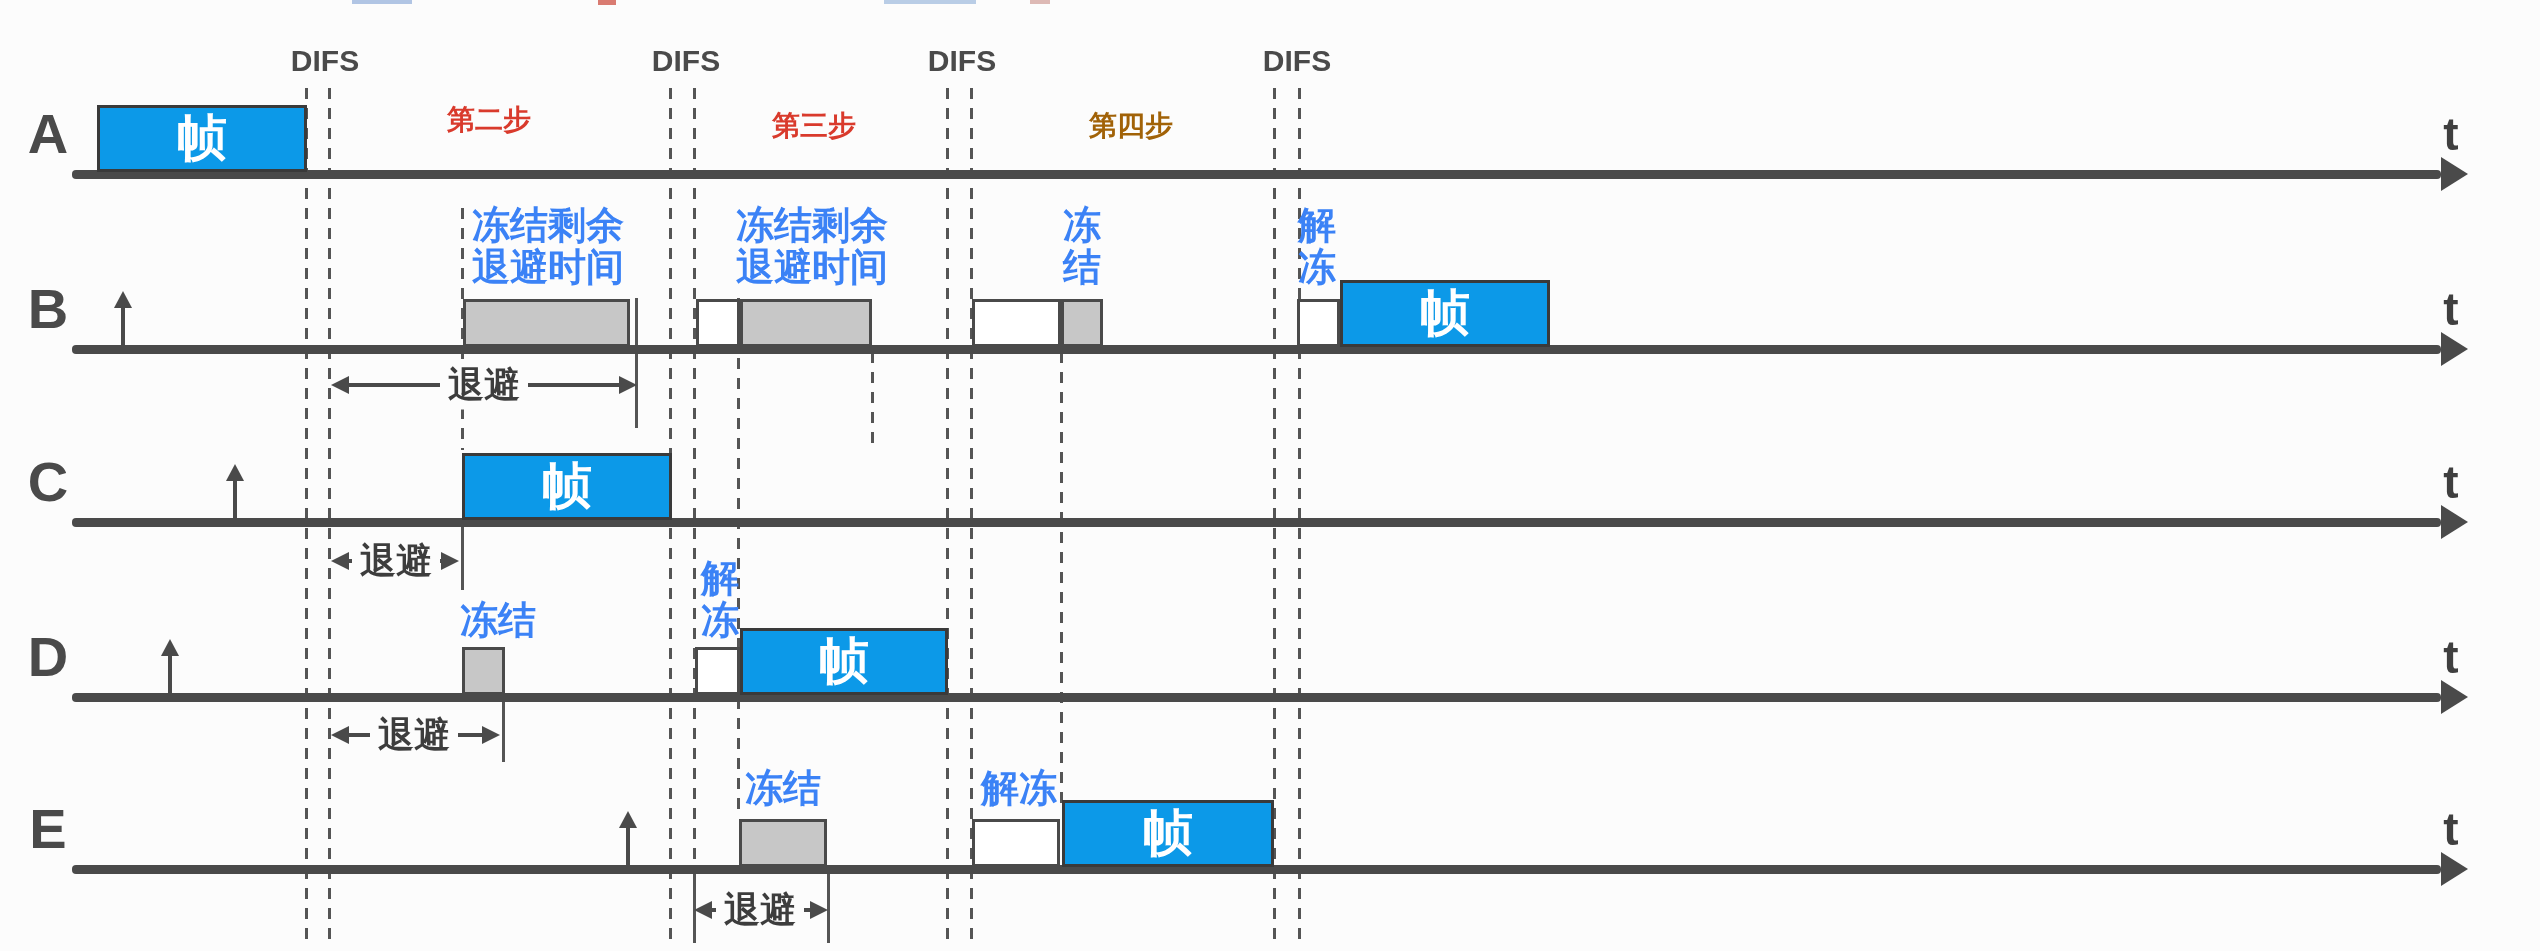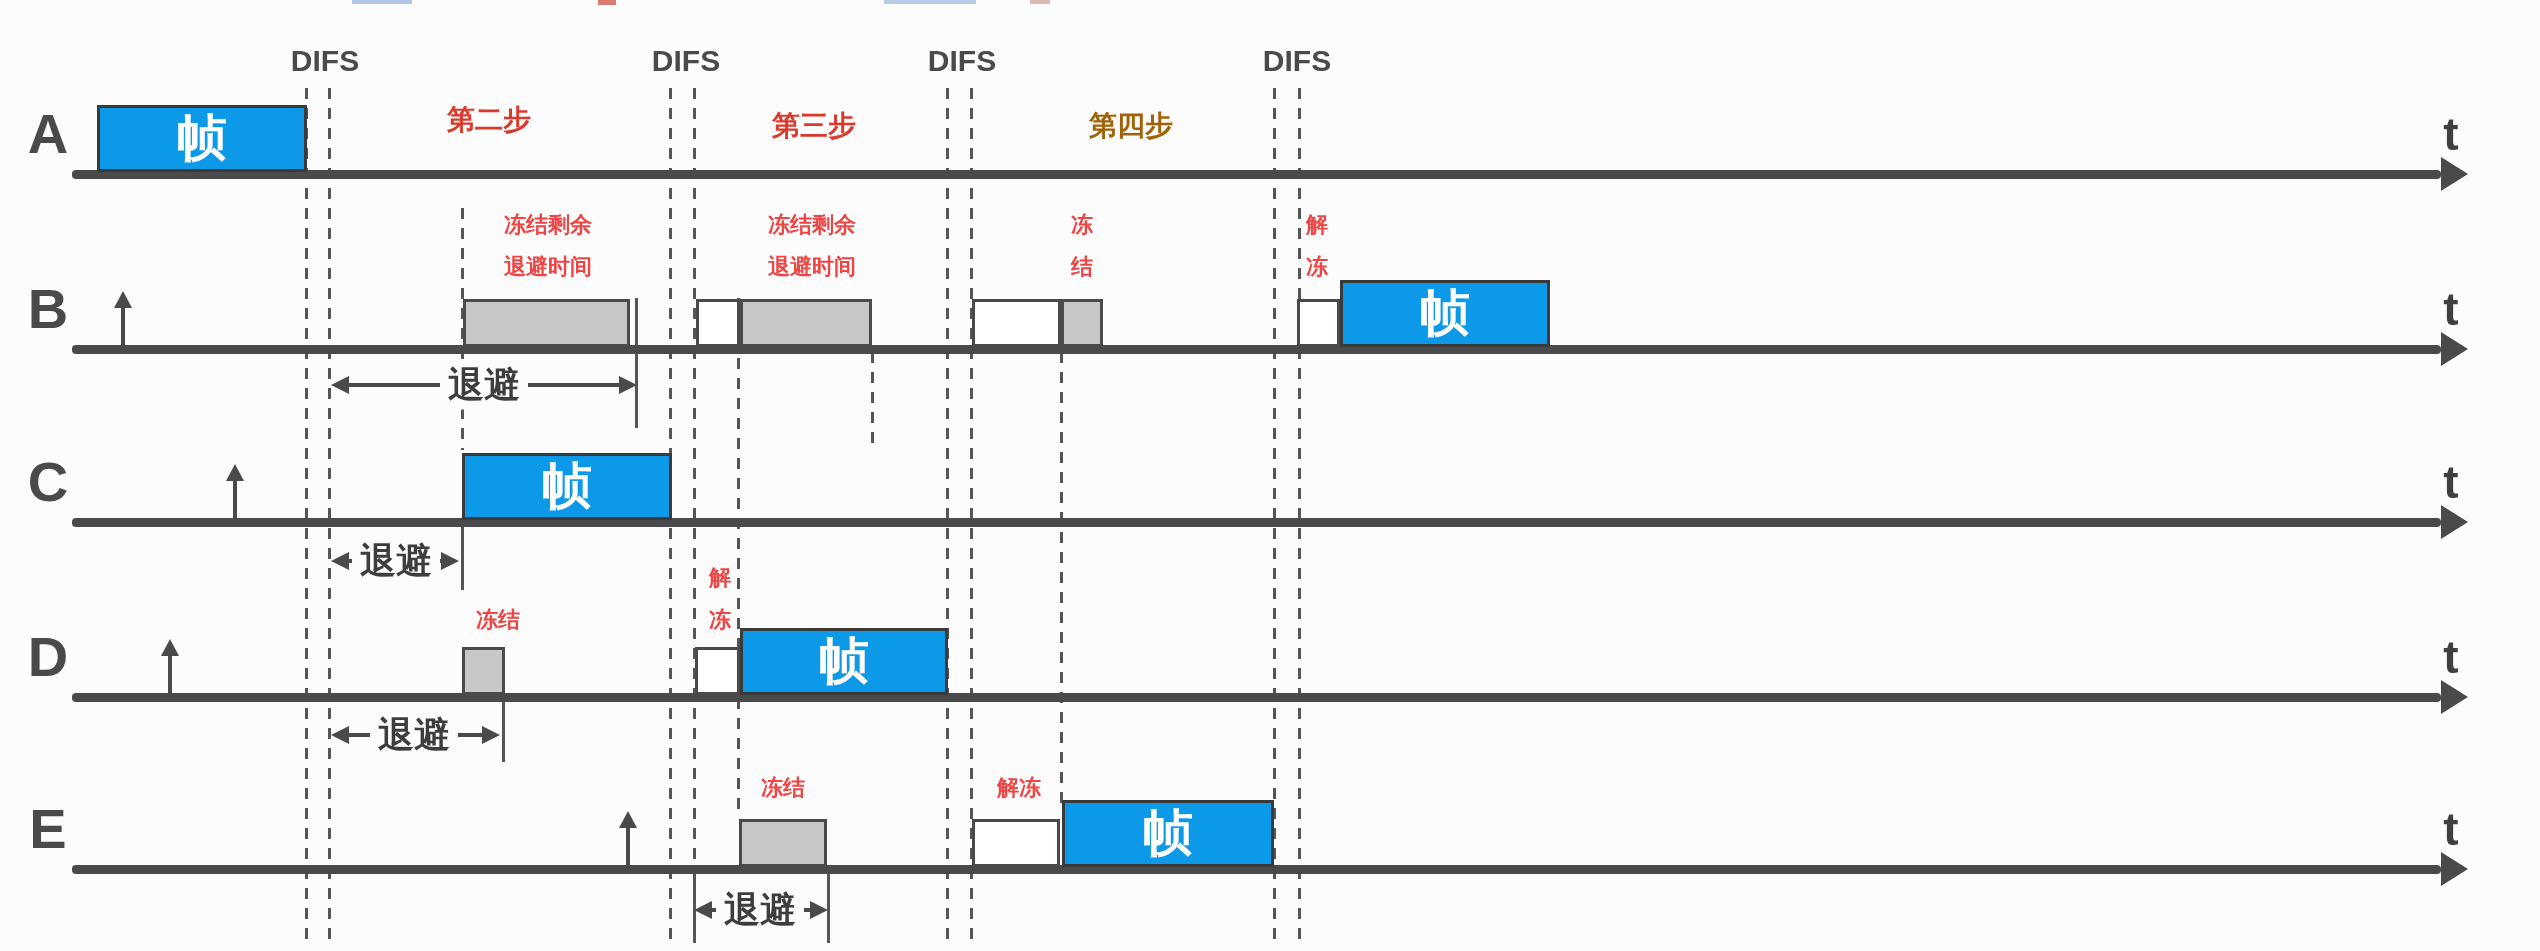--- a/index.html
+++ b/index.html
@@ -35,21 +35,21 @@
   }
   
   .sbox{border:3px solid #4a4a4a;box-sizing:border-box;background:#ffffff;}
   .sbox.gray{background:#c7c7c7;}
   
   .difs{color:#4a4a4a;font-weight:bold;font-size:30px;white-space:nowrap;transform:translate(-50%,-50%);}
   .step{color:#d93a2c;font-weight:bold;font-size:28px;white-space:nowrap;transform:translate(-50%,-50%);}
   .rowletter{color:#4a4a4a;font-weight:bold;font-size:56px;transform:translate(-50%,-50%);}
   .tlabel{color:#3f3f3f;font-weight:bold;font-size:46px;transform:translate(-50%,-50%);}
   .ann{
-    color:#ef4444;font-weight:bold;font-size:22px;line-height:42px;
+    color:#3b82f6;font-weight:bold;font-size:38px;line-height:42px;
     text-align:center;white-space:nowrap;transform:translate(-50%,-50%);
   }
   
   .uparrow{width:18px;height:54px;}
   .uparrow .head{
     position:absolute;left:0;top:0;width:0;height:0;
     border-left:9px solid transparent;border-right:9px solid transparent;
     border-bottom:17px solid #4a4a4a;
   }
   .uparrow .shaft{position:absolute;left:7px;top:12px;bottom:0;width:4px;background:#4a4a4a;}

